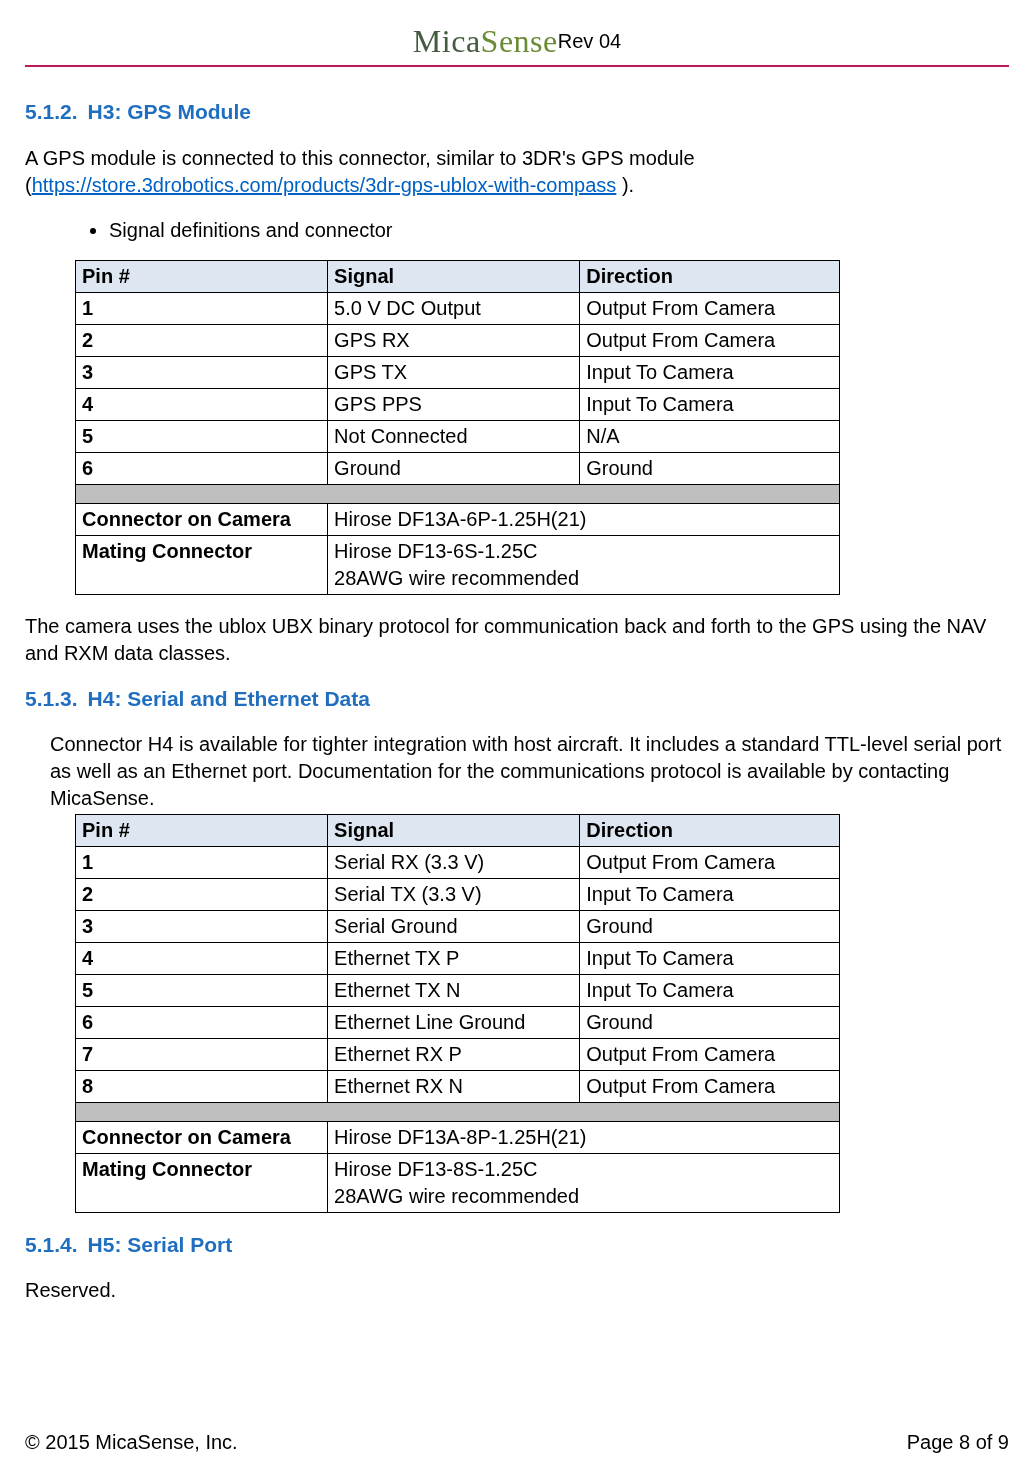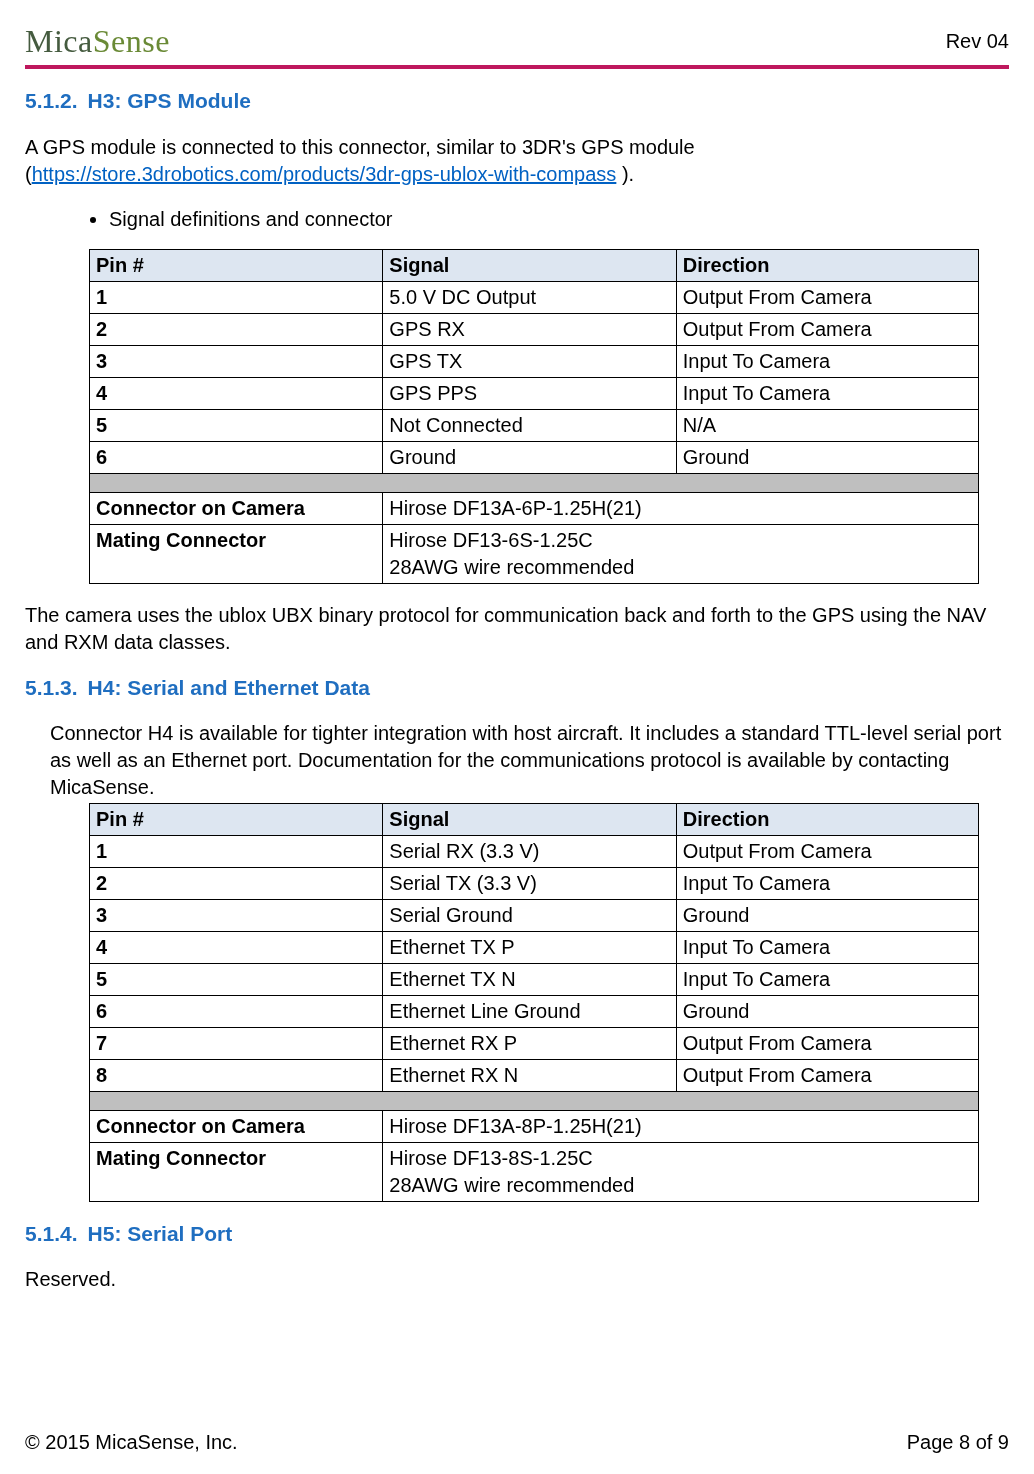--- a/index.html
+++ b/index.html
@@ -7,24 +7,24 @@
       font-size: 20px;
       color: #000;
       margin: 0;
       padding: 20px 25px;
       width: 984px;
       line-height: 1.35;
     }
     .header-row {
       display: flex;
       align-items: center;
-      justify-content: space-between;
-      border-bottom: 4px solid #be185d;
+      justify-content: center;
+      border-bottom: 2px solid #be185d;
       padding-bottom: 2px;
-      margin-bottom: 18px;
+      margin-bottom: 31px;
     }
     .logo {
       font-family: "Times New Roman", serif;
       font-size: 32px;
       font-weight: normal;
       letter-spacing: 0.5px;
       color: #455b3f;
       position: relative;
     }
     .logo .accent {
@@ -56,22 +56,22 @@
       margin: 0 0 16px 36px;
       padding: 0;
     }
     ul.bullets li {
       list-style-type: disc;
       margin-bottom: 6px;
       margin-left: 48px;
     }
     table.pinout {
       border-collapse: collapse;
-      width: 890px;
-      margin-left: 64px;
+      width: 765px;
+      margin-left: 50px;
       margin-bottom: 18px;
     }
     table.pinout th, table.pinout td {
       border: 1px solid #000;
       padding: 2px 6px;
       text-align: left;
       font-size: 20px;
       vertical-align: top;
     }
     table.pinout th {

